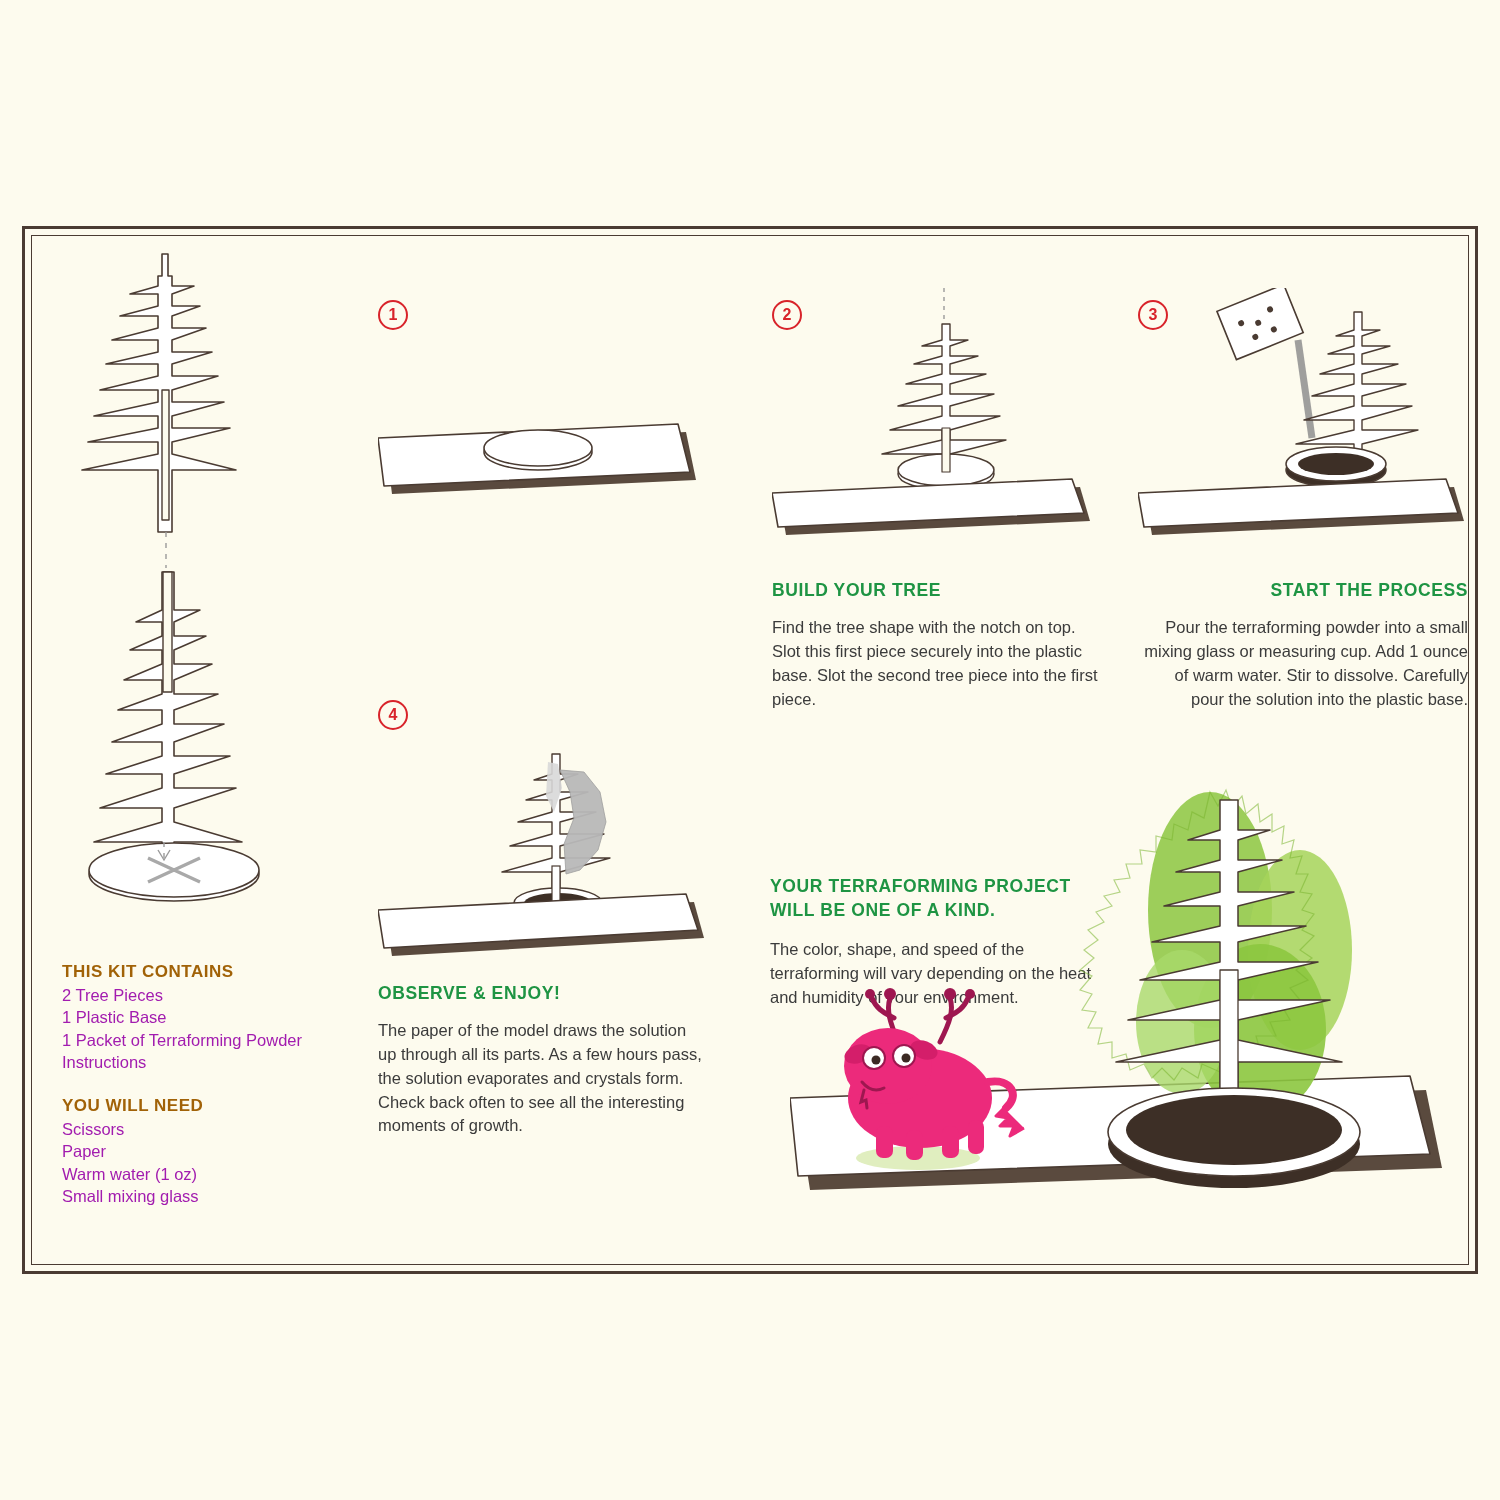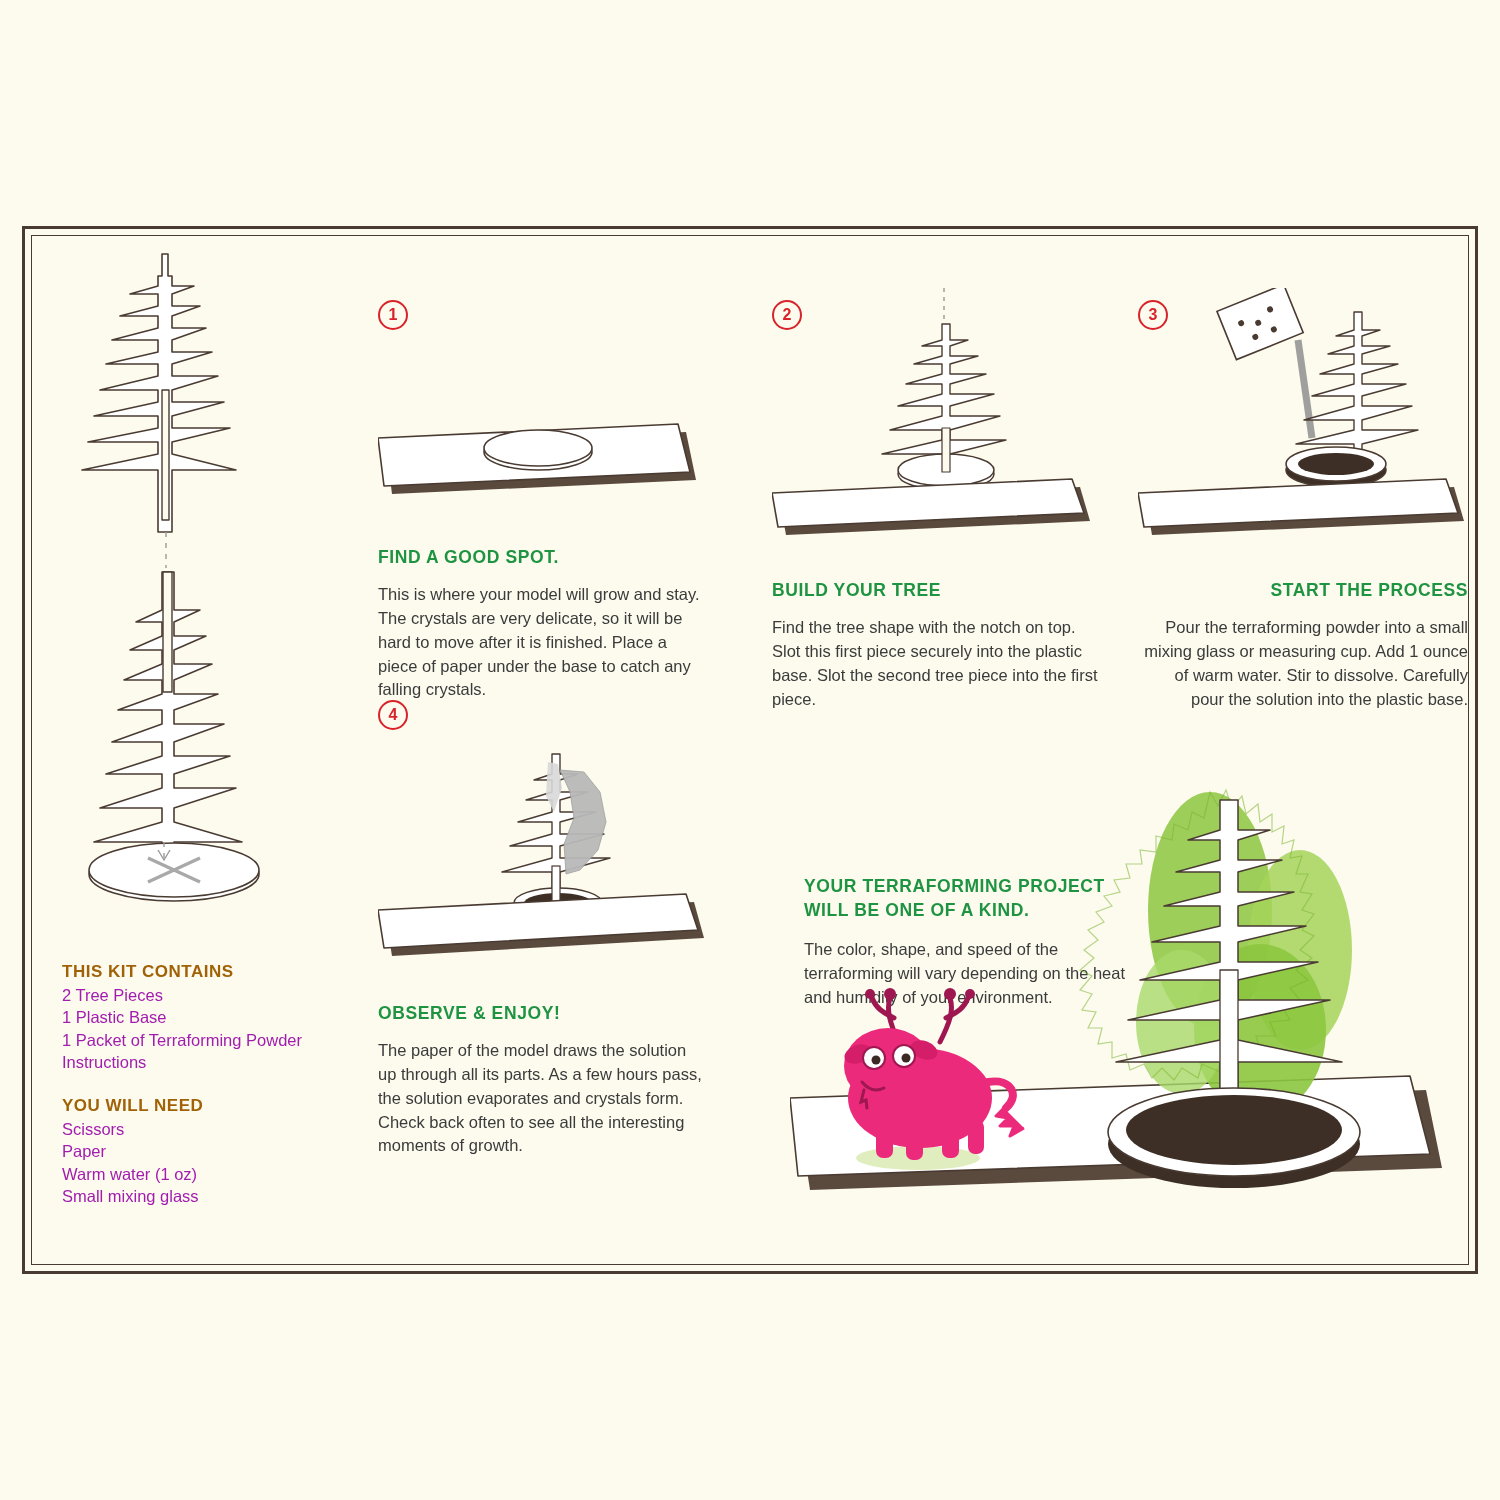--- a/index.html
+++ b/index.html
@@ -85,21 +85,21 @@
   }
 
   .abs { position: absolute; }
 
   
   #col-left   { left: 62px;  top: 250px; width: 290px; }
   #col-1      { left: 378px; top: 300px; width: 330px; }
   #col-2      { left: 772px; top: 300px; width: 330px; }
   #col-3      { left: 1138px;top: 300px; width: 330px; }
   #col-4      { left: 378px; top: 700px; width: 330px; }
-  #col-final  { left: 804px; top: 875px; width: 345px; }
+  #col-final  { left: 770px; top: 875px; width: 345px; }
 
   .art { display: block; }
   .textblock { }
 </style>
 </head>
 <body>
 
 <div class="sheet">
 
   <div class="frame-outer"></div>
@@ -173,24 +173,20 @@
   <div class="abs" id="col-1">
     <div class="badge">1</div>
 
     <svg class="art" style="margin-top:72px;" width="320" height="120" viewBox="0 0 320 120">
       <path d="M14 92 L318 78 L308 30 L8 44 Z" fill="#5a4a3e"></path>
       <path d="M6 84 L312 70 L300 22 L0 36 Z" fill="#ffffff" stroke="#4a3b32" stroke-width="1.6" stroke-linejoin="round"></path>
       <ellipse cx="160" cy="50" rx="54" ry="18" fill="#ffffff" stroke="#4a3b32" stroke-width="1.6"></ellipse>
       <ellipse cx="160" cy="46" rx="54" ry="18" fill="#ffffff" stroke="#4a3b32" stroke-width="1.6"></ellipse>
     </svg>
 
-    <div class="textblock" style="margin-top:24px;">
-      <p class="head">FIND A GOOD SPOT.</p>
-      <p class="body-text">This is where your model will grow and stay. The crystals are very delicate, so it will be hard to move after it is finished. Place a piece of paper under the base to catch any falling crystals.</p>
-    </div>
   </div>
 
   <div class="abs" id="col-2">
     <div class="badge">2</div>
 
     <svg class="art" style="margin-top:-42px; margin-left:88px;" width="240" height="235" viewBox="0 0 240 235">
       <g stroke="#9a9a9a" stroke-width="1.4" stroke-dasharray="4 5" fill="none">
         <path d="M84 0 L84 34"></path>
       </g>
 
@@ -284,21 +280,21 @@
       <ellipse cx="70" cy="155" rx="44" ry="15" fill="#ffffff" stroke="#4a3b32" stroke-width="1.5"></ellipse>
       <ellipse cx="70" cy="155" rx="34" ry="10" fill="#3d2f26"></ellipse>
       <rect x="64" y="118" width="8" height="40" fill="#ffffff" stroke="#4a3b32" stroke-width="1.2"></rect>
     </svg>
 
     <svg class="art" style="margin-top:-62px;" width="330" height="100" viewBox="0 0 330 100">
       <path d="M14 80 L326 62 L316 26 L8 42 Z" fill="#5a4a3e"></path>
       <path d="M6 72 L320 54 L308 18 L0 34 Z" fill="#ffffff" stroke="#4a3b32" stroke-width="1.6" stroke-linejoin="round"></path>
     </svg>
 
-    <div class="textblock" style="margin-top:26px;">
+    <div class="textblock" style="margin-top:6px;">
       <p class="head">OBSERVE &amp; ENJOY!</p>
       <p class="body-text">The paper of the model draws the solution up through all its parts. As a few hours pass, the solution evaporates and crystals form. Check back often to see all the interesting moments of growth.</p>
     </div>
   </div>
 
   <div class="abs" id="col-final">
     <p class="head" style="line-height:1.35;">
       <span>YOUR TERRAFORMING PROJECT</span><br>
       <span>WILL BE ONE OF A KIND.</span>
     </p>

